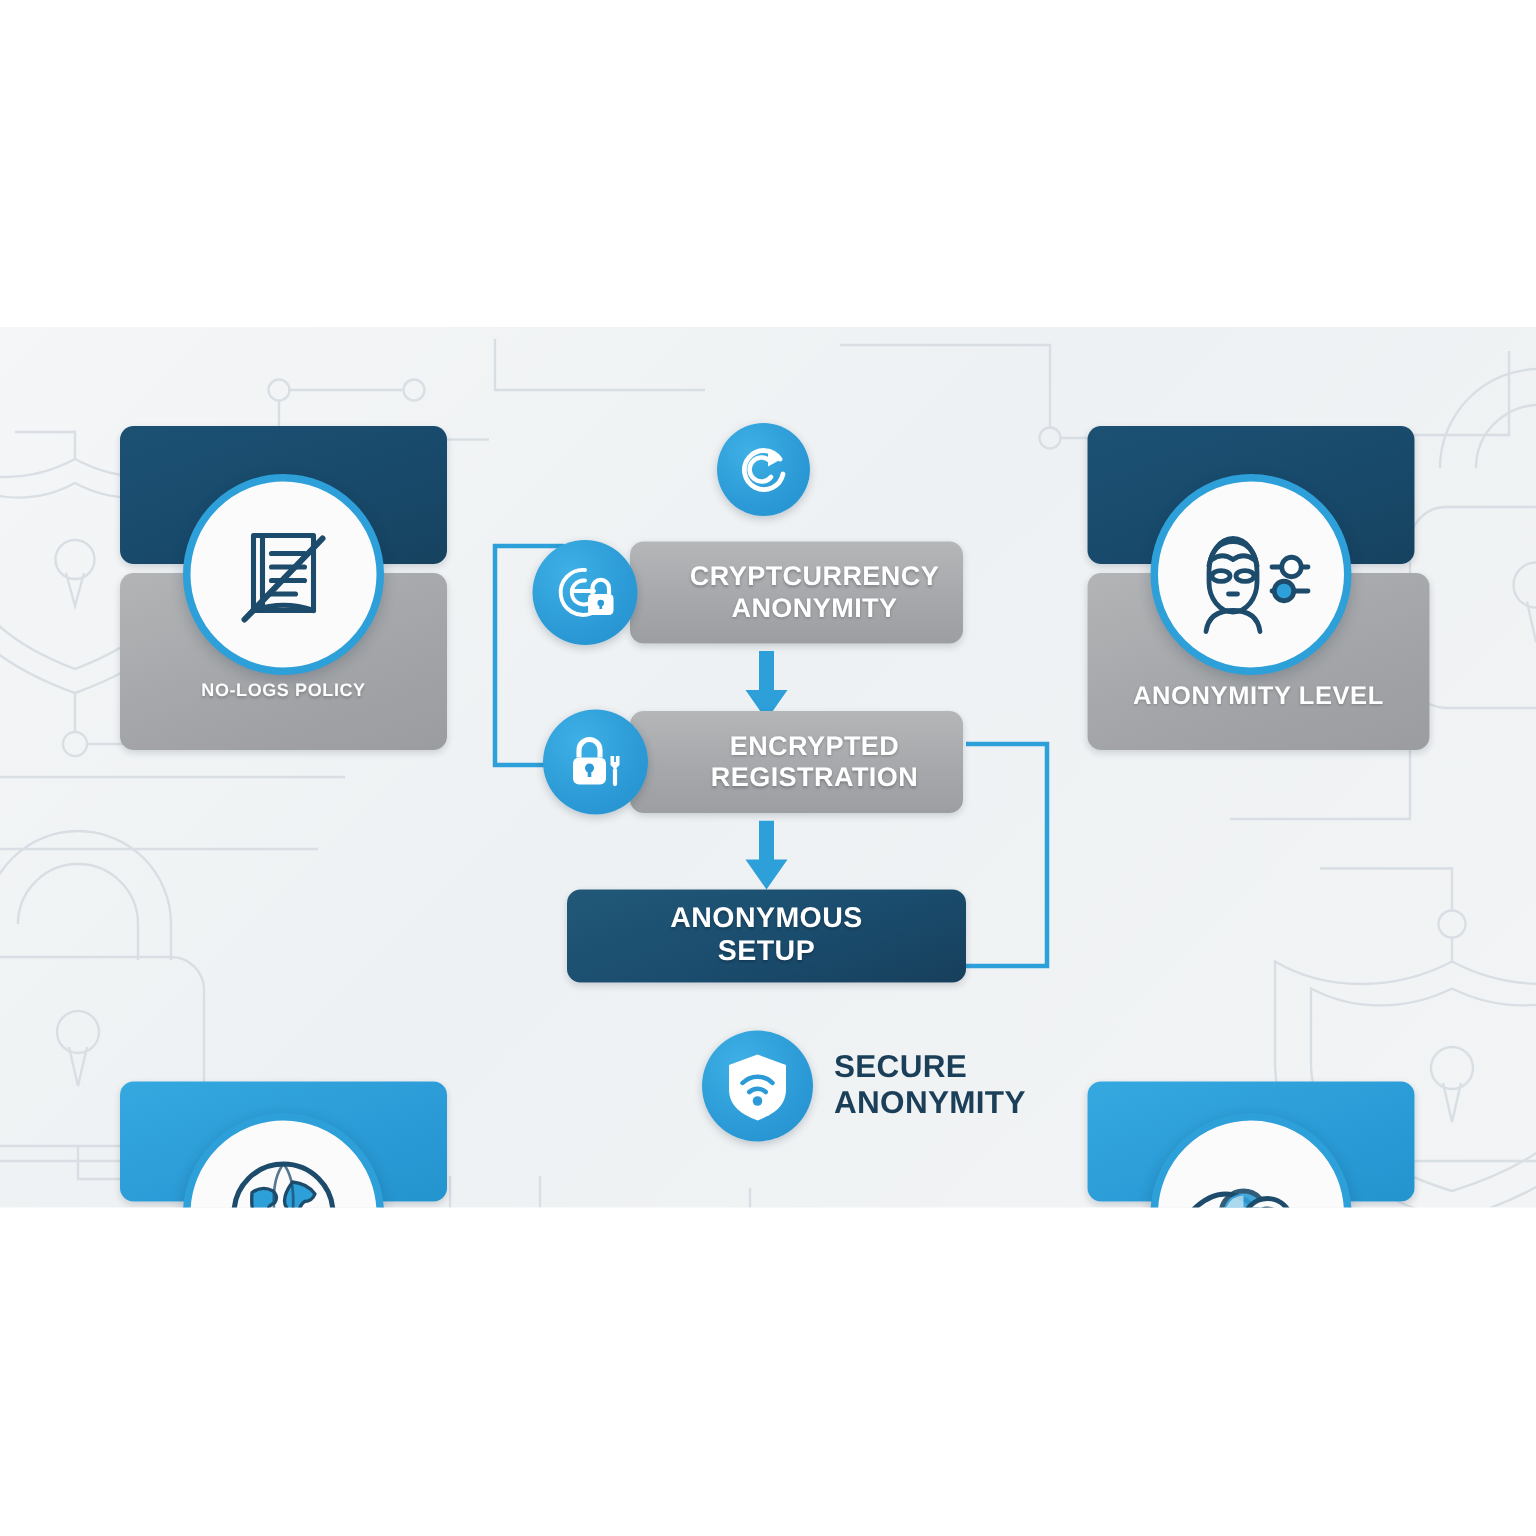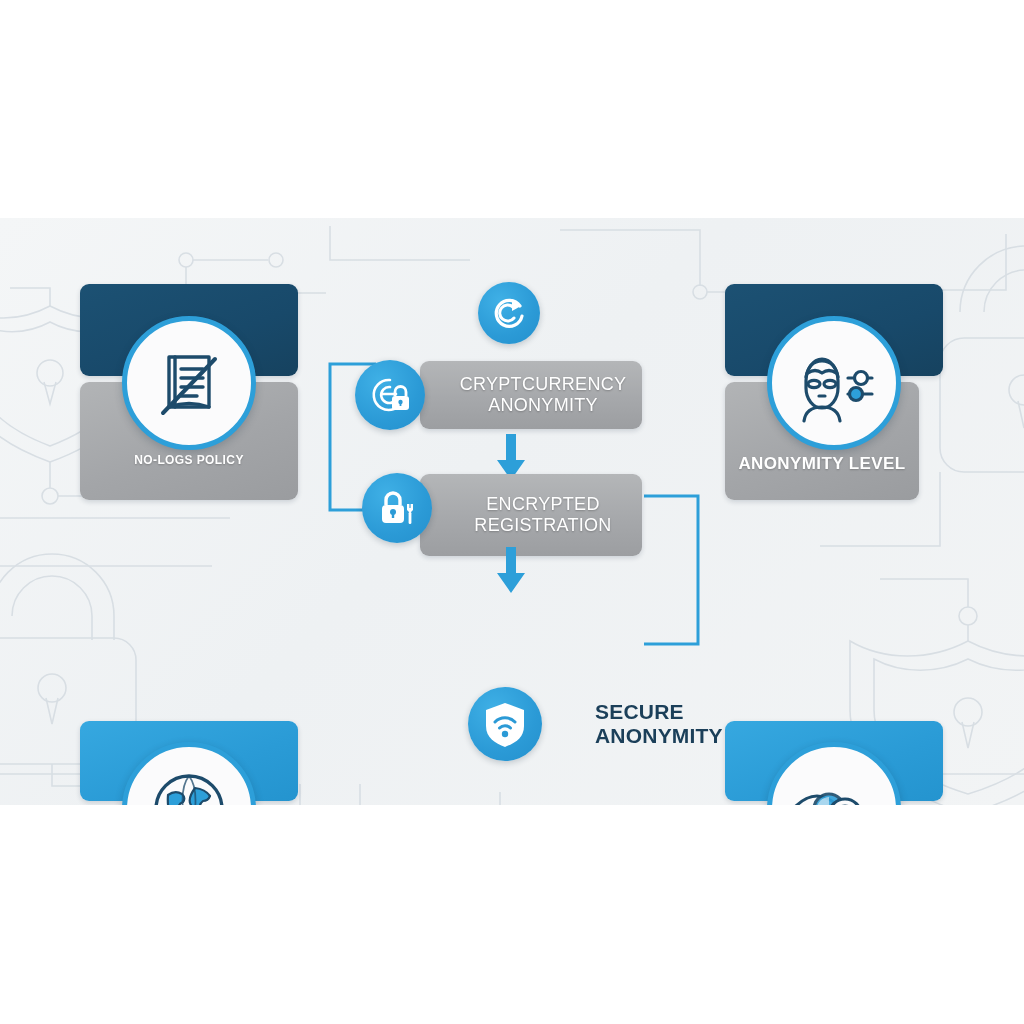--- a/index.html
+++ b/index.html
@@ -49,36 +49,36 @@
 
   
   .flow-bar {
     position:absolute; border-radius:9px;
     display:flex; align-items:center; justify-content:center;
     box-shadow:0 2px 5px rgba(20,40,60,.16);
   }
   .flow-bar.gray { background:linear-gradient(180deg,#b4b6b8 0%, #a6a8ab 55%, #9c9ea1 100%); }
   .flow-bar.navy { background:linear-gradient(160deg,#215878 0%, #1a4c6d 55%, #173f5c 100%); }
   .flow-text {
-    color:#ffffff; font-weight:normal; text-align:center;
+    color:#ffffff; font-weight:bold; text-align:center;
     line-height:1.15; letter-spacing:.3px;
     text-shadow:0 1px 2px rgba(0,0,0,.25);
   }
 
   .chip {
     position:absolute; border-radius:50%;
     background:radial-gradient(circle at 35% 30%, #3fb0e6 0%, #2b9ad6 60%, #2490cd 100%);
     display:flex; align-items:center; justify-content:center;
     box-shadow:0 2px 6px rgba(20,40,60,.22);
   }
 
   .arrow-down { position:absolute; }
 
   
-  #secure-badge { position:absolute; display:flex; align-items:center;gap:39px; }
+  #secure-badge { position:absolute; display:flex; align-items:center; }
   #secure-badge .badge-text {
     margin-left:14px; color:#1b3f59; font-weight:bold;
     font-size:21px; line-height:1.15; letter-spacing:.2px;
   }
 
   
   .bracket { position:absolute; }
 </style>
 </head>
 <body>
@@ -172,21 +172,21 @@
         <g fill="#2d9fd9" stroke="#1d4b6b" stroke-width="2.2" stroke-linejoin="round">
           <path d="M22 29 q7 -5 14 -1 q4 4 1 8 q-5 2 -4 6 q3 4 0 7 q-4 3 -8 -1 q-4 -6 -3 -19 z"></path>
           <path d="M31 50 q5 -2 7 3 q1 7 -2 12 q-4 2 -5 -4 q-1 -6 0 -11 z"></path>
           <path d="M49 22 q10 1 15 8 q-2 5 -7 5 q-5 4 -2 9 q5 4 2 9 q-5 6 -10 2 q-4 -8 -2 -16 q-4 -6 4 -17 z"></path>
         </g>
         <path d="M10 43 h66 M43 10 q13 16 0 66 M43 10 q-13 16 0 66" fill="none" stroke="#1d4b6b" stroke-width="1.8" opacity=".75"></path>
       </svg>
     </div>
 
     <div class="panel navy" style="left:725px; top:66px; width:218px; height:92px;"></div>
-    <div class="panel gray" style="left:725px; top:164px; width:194px; height:118px;">
+    <div class="panel gray" style="left:725px; top:164px; width:228px; height:118px;">
       <div class="panel-label" style="top:72px; font-size:17px;">ANONYMITY LEVEL</div>
     </div>
     <div class="medallion" style="left:767px; top:98px; width:134px; height:134px;">
       <svg width="92" height="84" viewBox="0 0 92 84">
         <g fill="none" stroke="#1d4b6b" stroke-width="3.2" stroke-linecap="round" stroke-linejoin="round">
           <path d="M18 40 a16 22 0 0 1 32 0 v7 a16 20 0 0 1 -32 0 z"></path>
           <path d="M18 36 q3 -16 16 -16 q13 0 16 16"></path>
           <path d="M20 32 q7 -5 14 0 q7 -5 14 0"></path>
           <ellipse cx="26" cy="43" rx="6" ry="3.6"></ellipse>
           <ellipse cx="42" cy="43" rx="6" ry="3.6"></ellipse>
@@ -250,21 +250,21 @@
           <circle cx="32.5" cy="28" r="2.2" fill="#2b9ad6"></circle>
           <rect x="31.6" y="28" width="1.8" height="4" fill="#2b9ad6"></rect>
         </g>
       </svg>
     </div>
 
     <svg class="arrow-down" style="left:494px; top:216px; width:34px; height:48px;" viewBox="0 0 34 48">
       <path d="M12 0 h10 v26 h9 L17 46 L3 26 h9 z" fill="#2d9fd9"></path>
     </svg>
 
-    <div class="flow-bar gray" style="left:420px; top:256px; width:222px; height:82px;">
+    <div class="flow-bar gray" style="left:420px; top:256px; width:222px; height:68px;">
       <div class="flow-text" style="font-size:18px; padding-left:24px;">
         <span>ENCRYPTED</span><br>
         <span>REGISTRATION</span>
       </div>
     </div>
     <div class="chip" style="left:362px; top:255px; width:70px; height:70px;">
       <svg width="44" height="44" viewBox="0 0 44 44">
         <rect x="7" y="19" width="22" height="18" rx="4" fill="#ffffff"></rect>
         <path d="M11 19 v-5 a7 7 0 0 1 14 0 v5" fill="none" stroke="#ffffff" stroke-width="3.4"></path>
         <circle cx="18" cy="26" r="3" fill="#2b9ad6"></circle>
@@ -273,20 +273,26 @@
           <path d="M32 18 v6 l3 3 l3 -3 v-6 h-2.4 v4 h-1.2 v-4 z"></path>
           <rect x="33.6" y="26" width="2.8" height="12" rx="1.3"></rect>
         </g>
       </svg>
     </div>
 
     <svg class="arrow-down" style="left:494px; top:329px; width:34px; height:48px;" viewBox="0 0 34 48">
       <path d="M12 0 h10 v26 h9 L17 46 L3 26 h9 z" fill="#2d9fd9"></path>
     </svg>
 
+    <div class="flow-bar navy" style="left:378px; top:375px; width:266px; height:62px;">
+      <div class="flow-text" style="font-size:19px;">
+        <span>ANONYMOUS</span><br>
+        <span>SETUP</span>
+      </div>
+    </div>
 
     <div id="secure-badge" style="left:468px; top:469px;">
       <div class="chip" style="position:relative; left:0; top:0; width:74px; height:74px;">
         <svg width="46" height="48" viewBox="0 0 46 48">
           <path d="M23 3 L42 10 v16 c0 12 -9 17 -19 21 C13 43 4 38 4 26 V10 Z" fill="#ffffff"></path>
           <g fill="none" stroke="#2b9ad6" stroke-width="3" stroke-linecap="round">
             <path d="M13 22 a14 14 0 0 1 20 0"></path>
             <path d="M17.5 28 a8 8 0 0 1 11 0"></path>
           </g>
           <circle cx="23" cy="34" r="3.2" fill="#2b9ad6"></circle>

